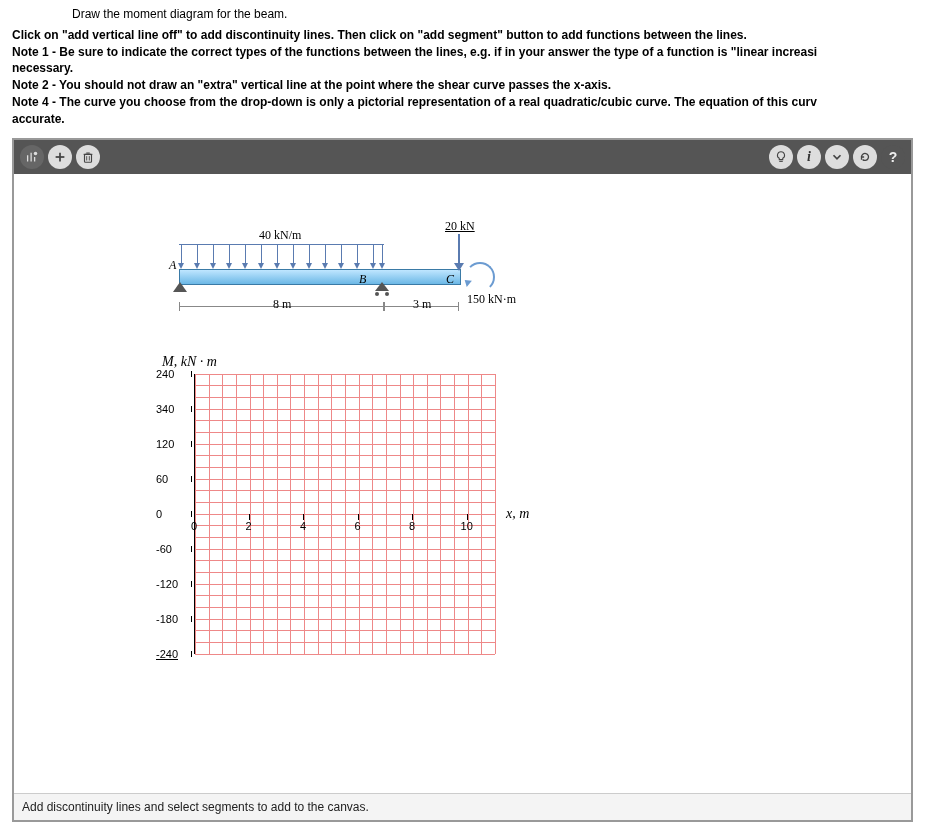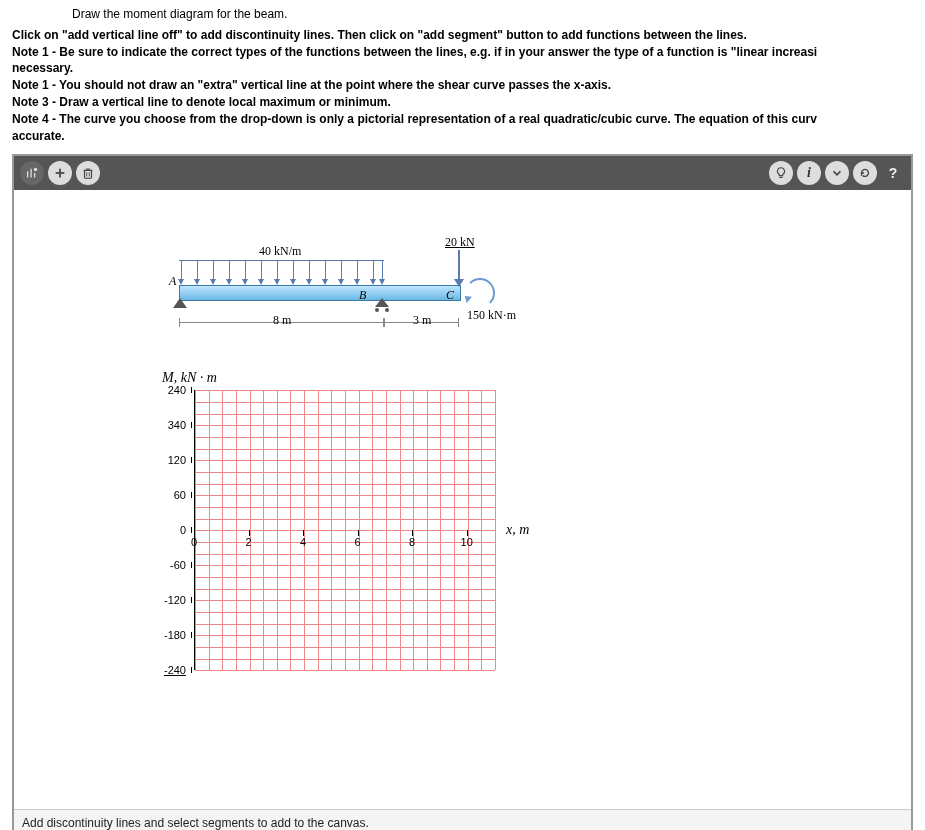--- a/index.html
+++ b/index.html
@@ -157,42 +157,41 @@
   .axis-title{ font-family:"Times New Roman",serif; font-style:italic; font-size:14px;}
   .plot-area{
     position:absolute; left:50px; top:20px; width:300px; height:280px;
     border-left:1px solid #000;
   }
   .grid-v,.grid-h{position:absolute;background:#e88;}
   .grid-v{width:1px;top:0;bottom:0;}
   .grid-h{height:1px;left:0;right:0;}
   .zero-x{position:absolute;left:0;right:0;height:1px;background:#000;}
   .tick-lbl{position:absolute;font-size:11px;color:#000; font-family:Arial;}
-  .ytick{ right: 306px; text-align:right; width:30px; transform:translateY(-50%);}
+  .ytick{ right: 306px; text-align:left; width:30px; transform:translateY(-50%);}
   .xtick{ top: 304px; transform:translateX(-50%);}
 
   .status-bar{
     border-top:1px solid #ccc;
     background:#f4f4f4;
     padding:6px 8px;
     font-size:12px;
     color:#222;
   }
   .tick-mark{position:absolute;width:1px;height:6px;background:#000;}
 </style>
 </head>
 <body>
 
 <div class="instructions">
   <div class="intro">Draw the moment diagram for the beam.</div>
   <div><b>Click on "add vertical line off" to add discontinuity lines. Then click on "add segment" button to add functions between the lines.</b></div>
   <div><b>Note 1 - Be sure to indicate the correct types of the functions between the lines, e.g. if in your answer the type of a function is "linear increasi</b></div>
   <div><b>necessary.</b></div>
-  <div><b>Note 1 - You should not draw an "extra" vertical line at the point where the shear curve passes the x-axis.</b></div>
-  <div><b>Note 3 - Draw a vertical line to denote local maximum or minimum.</b></div>
+  <div><b>Note 2 - You should not draw an "extra" vertical line at the point where the shear curve passes the x-axis.</b></div>
   <div><b>Note 4 - The curve you choose from the drop-down is only a pictorial representation of a real quadratic/cubic curve. The equation of this curv</b></div>
   <div><b>accurate.</b></div>
 </div>
 
 <div class="tool-frame">
   <div class="toolbar">
     <div class="tb-left">
       <div class="tb-btn dark">
         <svg viewBox="0 0 16 16">
             <path d="M3 13 L3 6 M7 13 L7 3 M11 13 L11 8" stroke="#ddd" stroke-width="1.5" fill="none"></path>

